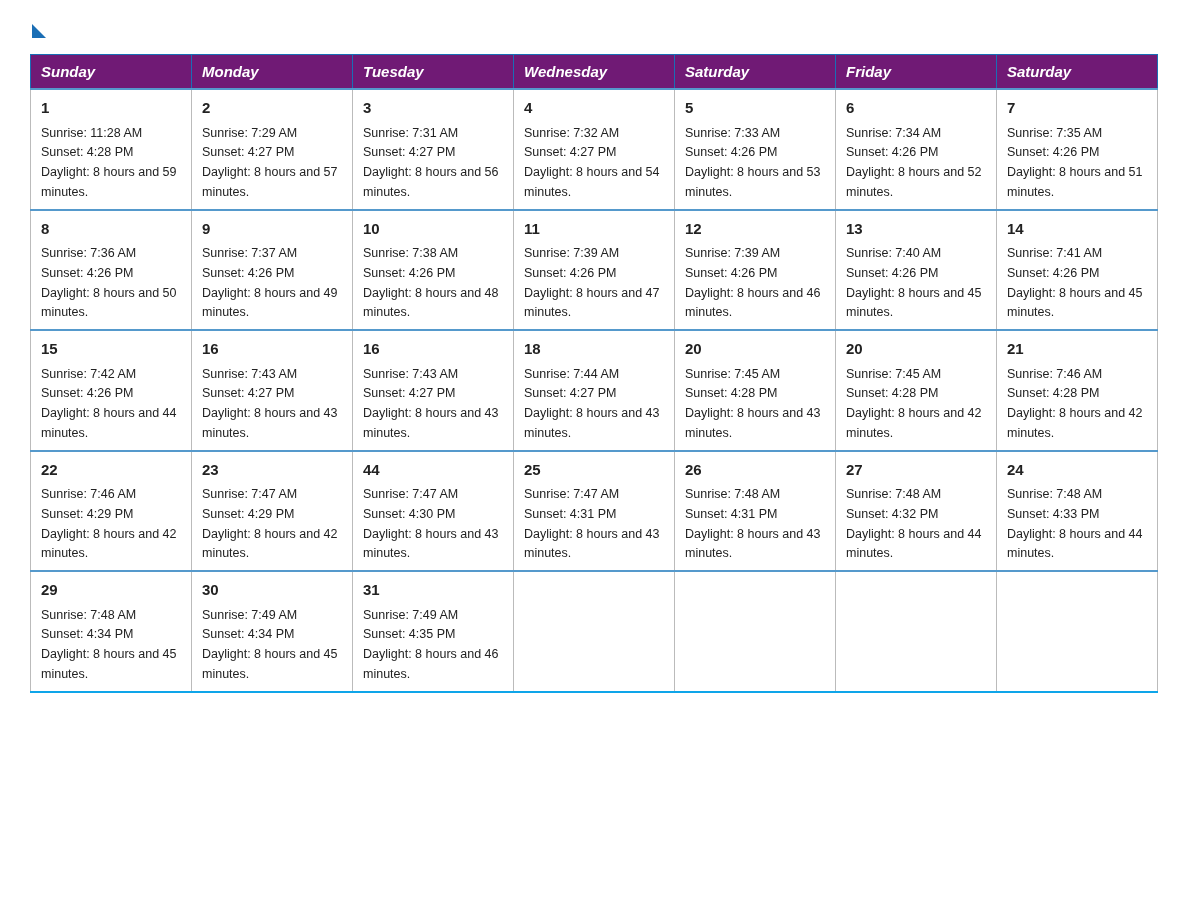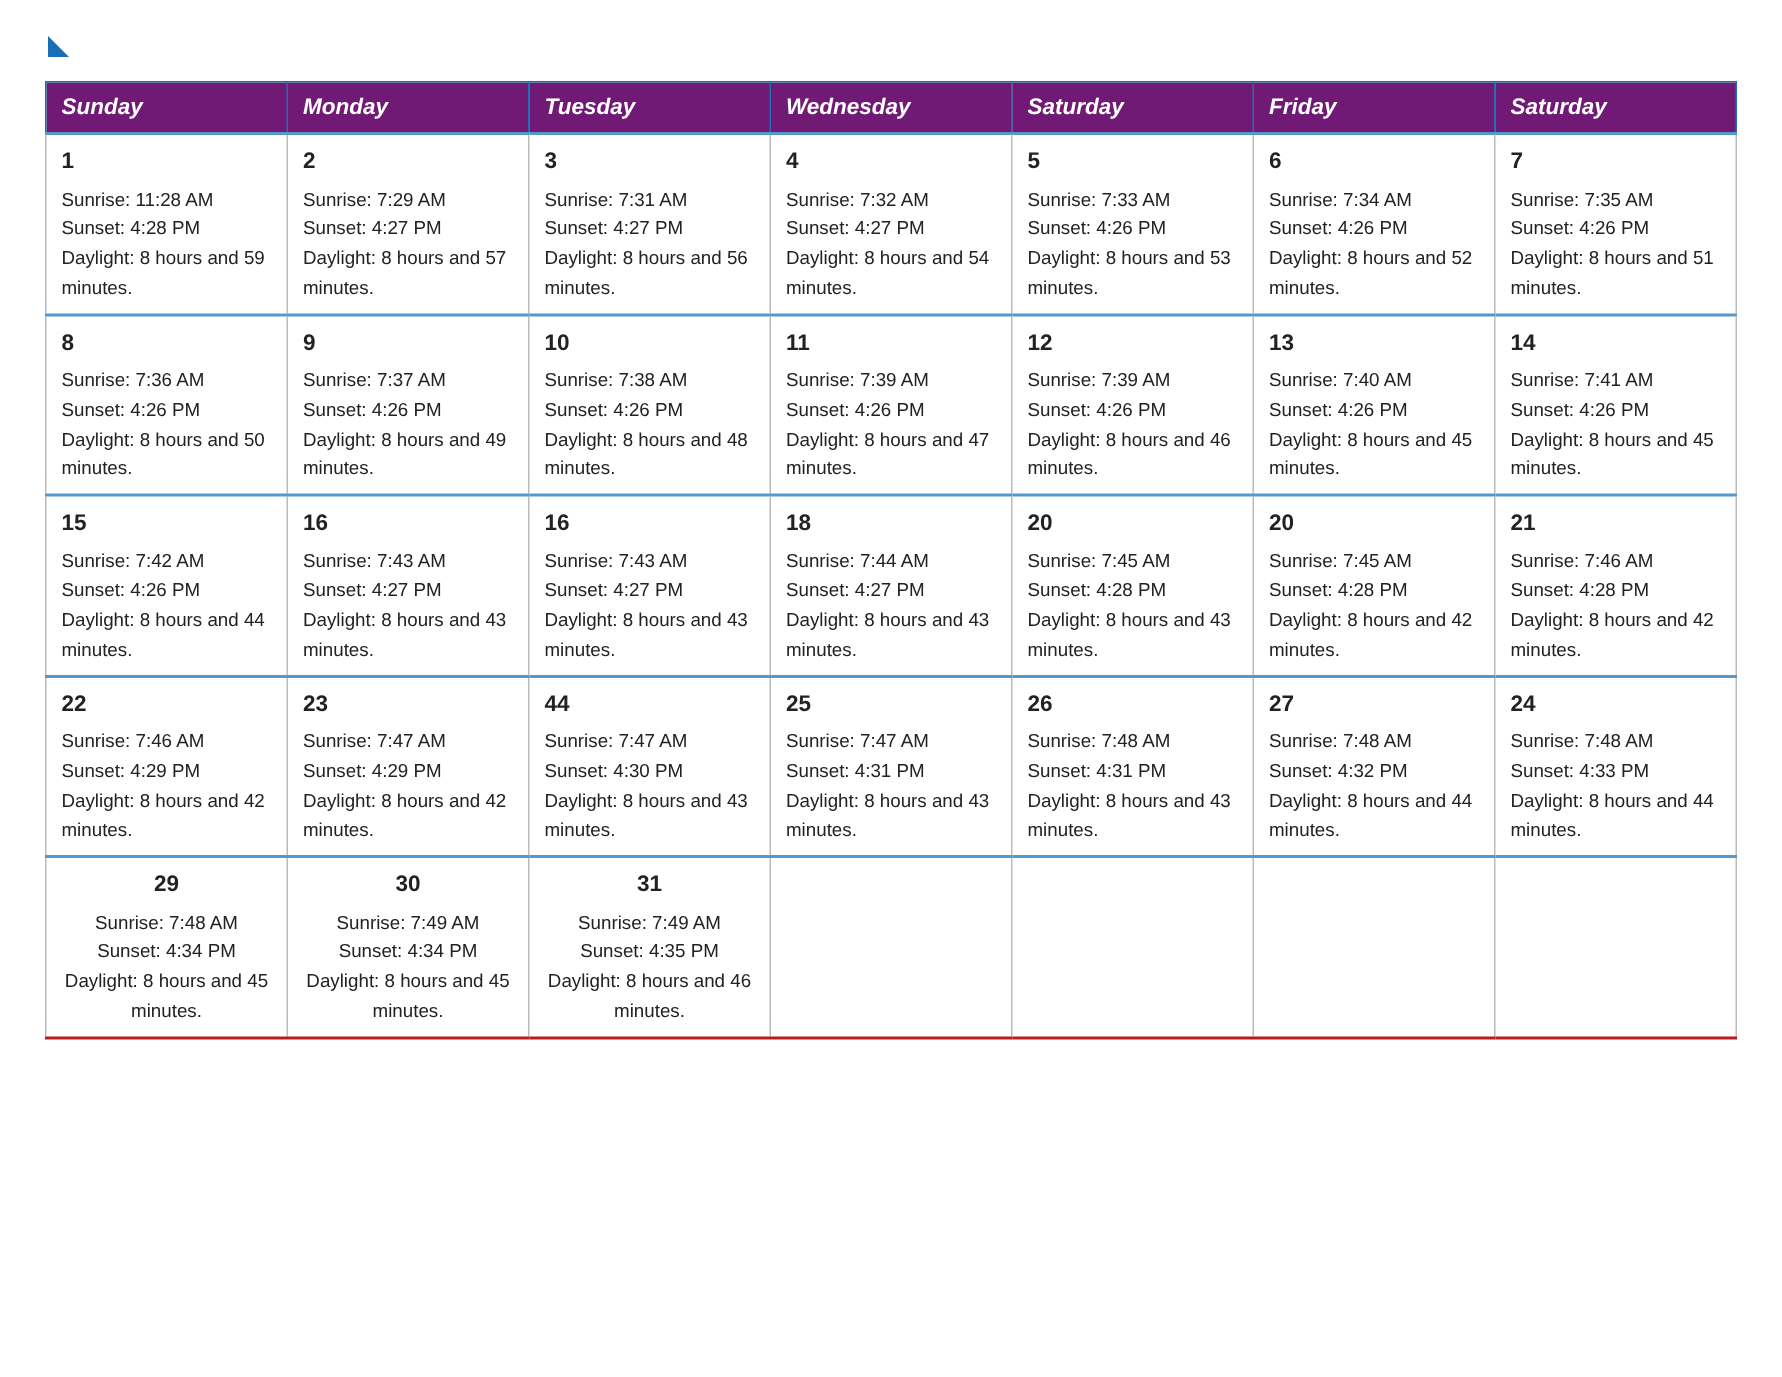--- a/index.html
+++ b/index.html
@@ -88,22 +88,21 @@
       font-size: 15px;
       font-weight: bold;
       display: block;
       margin-bottom: 3px;
     }
     tbody tr td .day-info {
       font-size: 12.5px;
       color: #222;
     }
     tbody tr:last-child td {
-      border-bottom: 2px solid #b91c1c;
-      text-align: center;
+      border-bottom: 2px solid #0ea5e9;
     }
     tbody tr td:first-child {
       border-left: 1px solid #bbb;
     }
     .empty-cell {
       background: #fff;
     }
     
     tbody tr td {
       border-top: 2px solid #5599cc;

